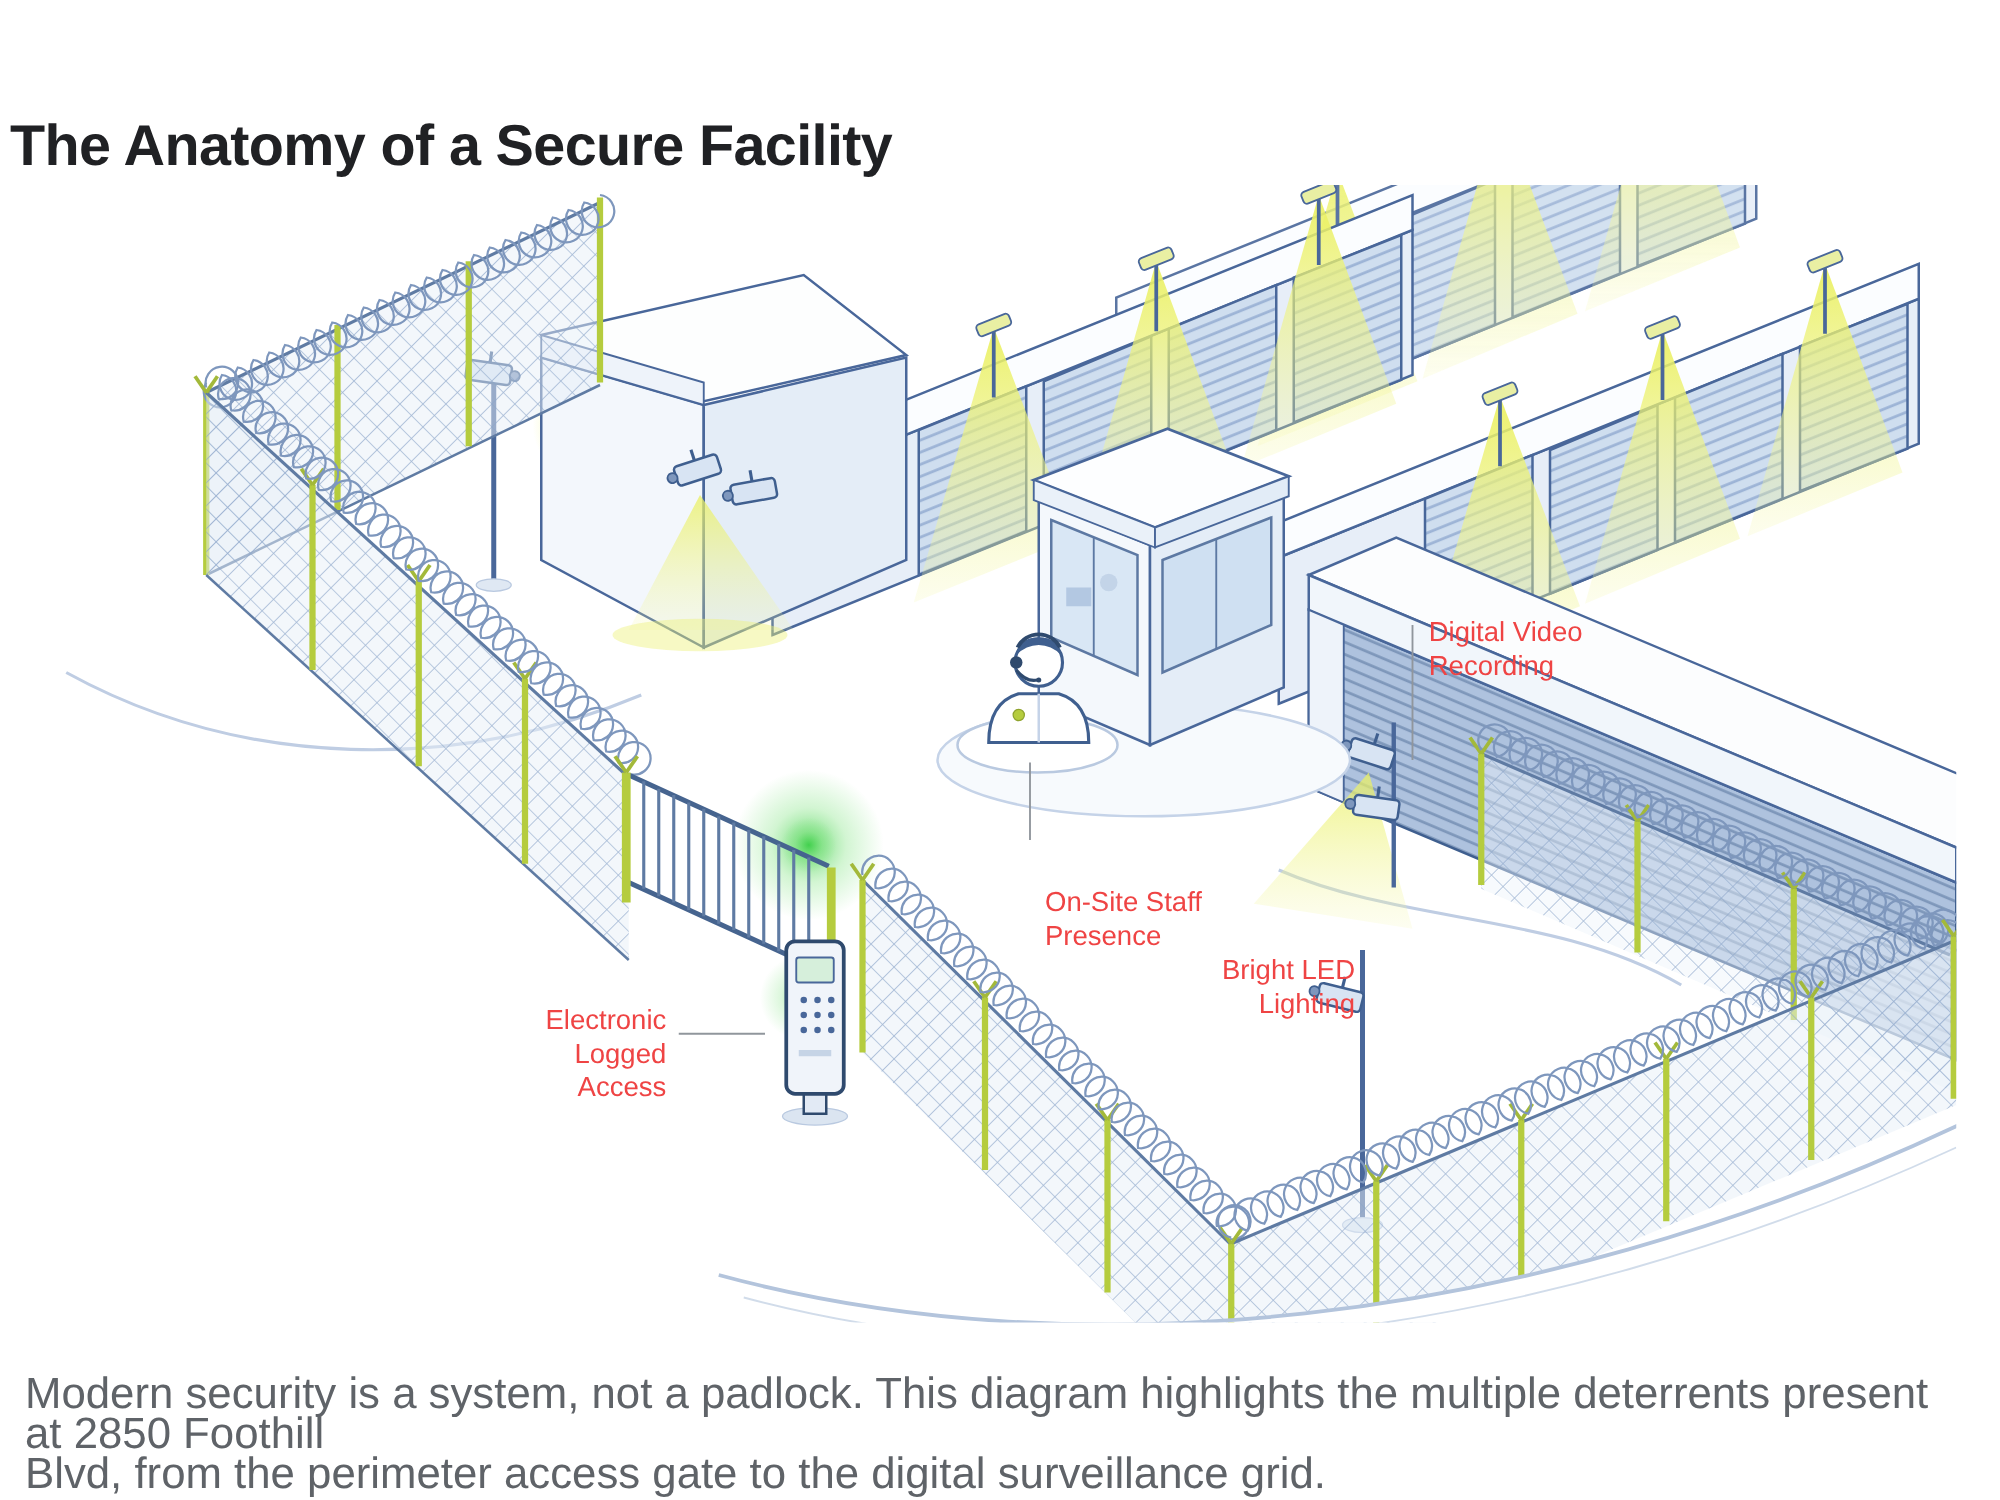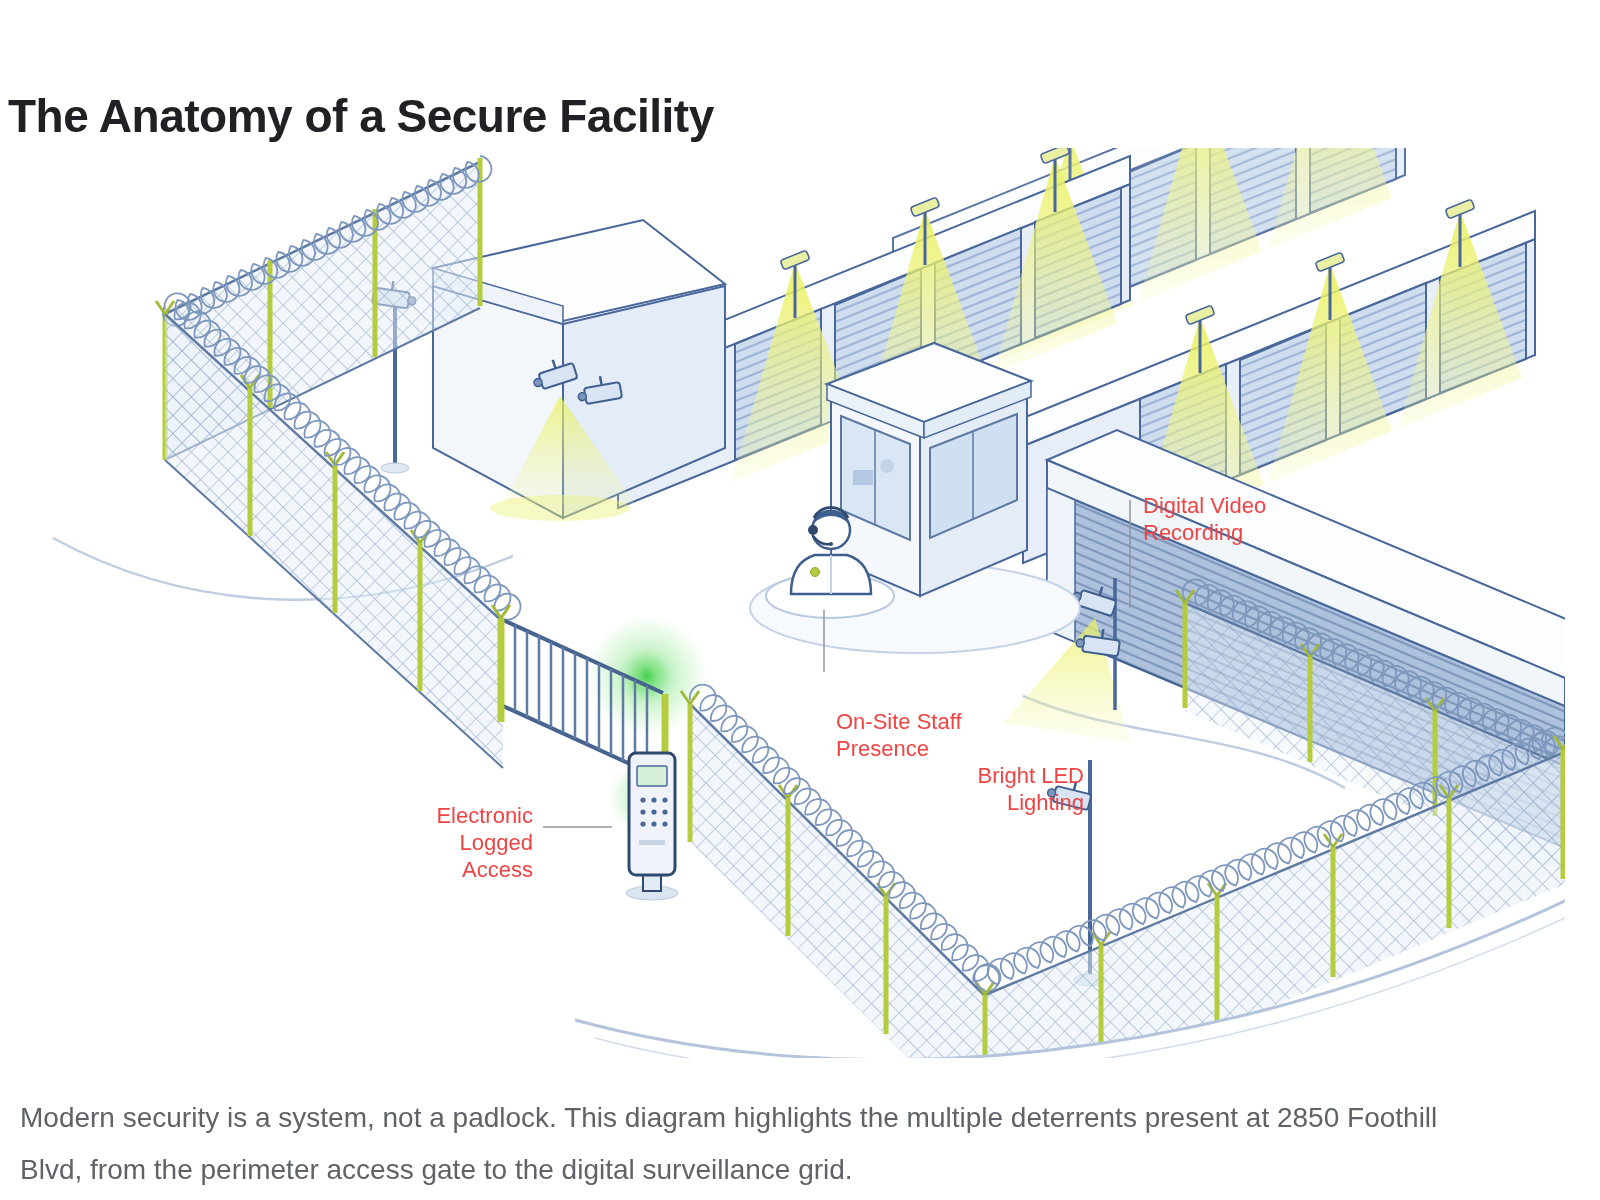--- a/index.html
+++ b/index.html
@@ -14,22 +14,22 @@
   .illustration{position:absolute;left:35px;top:148px;width:1530px;height:910px;}
   .lbl{
     position:absolute;font-size:22px;line-height:27px;color:#ef4444;
     white-space:pre-line;
   }
   .lbl-dvr{left:1143px;top:492px;text-align:left;}
   .lbl-staff{left:836px;top:708px;text-align:left;}
   .lbl-led{left:952px;top:762px;width:132px;text-align:right;}
   .lbl-ela{left:385px;top:802px;width:148px;text-align:right;}
   .caption{
-    position:absolute;left:20px;top:1064px;width:1560px;font-size:28px;
-    line-height:52px;color:#5f6368;white-space:pre-line;
+    position:absolute;left:20px;top:1064px;width:1560px;font-size:35px;
+    line-height:32px;color:#5f6368;white-space:pre-line;
   }
 </style>
 </head>
 <body>
 
 <h1 class="page-title">The Anatomy of a Secure Facility</h1>
 
 <svg class="illustration" viewBox="0 0 1530 910" xmlns="http://www.w3.org/2000/svg">
   <defs>
     <pattern id="mesh" width="13" height="13" patternUnits="userSpaceOnUse" patternTransform="rotate(45)">

